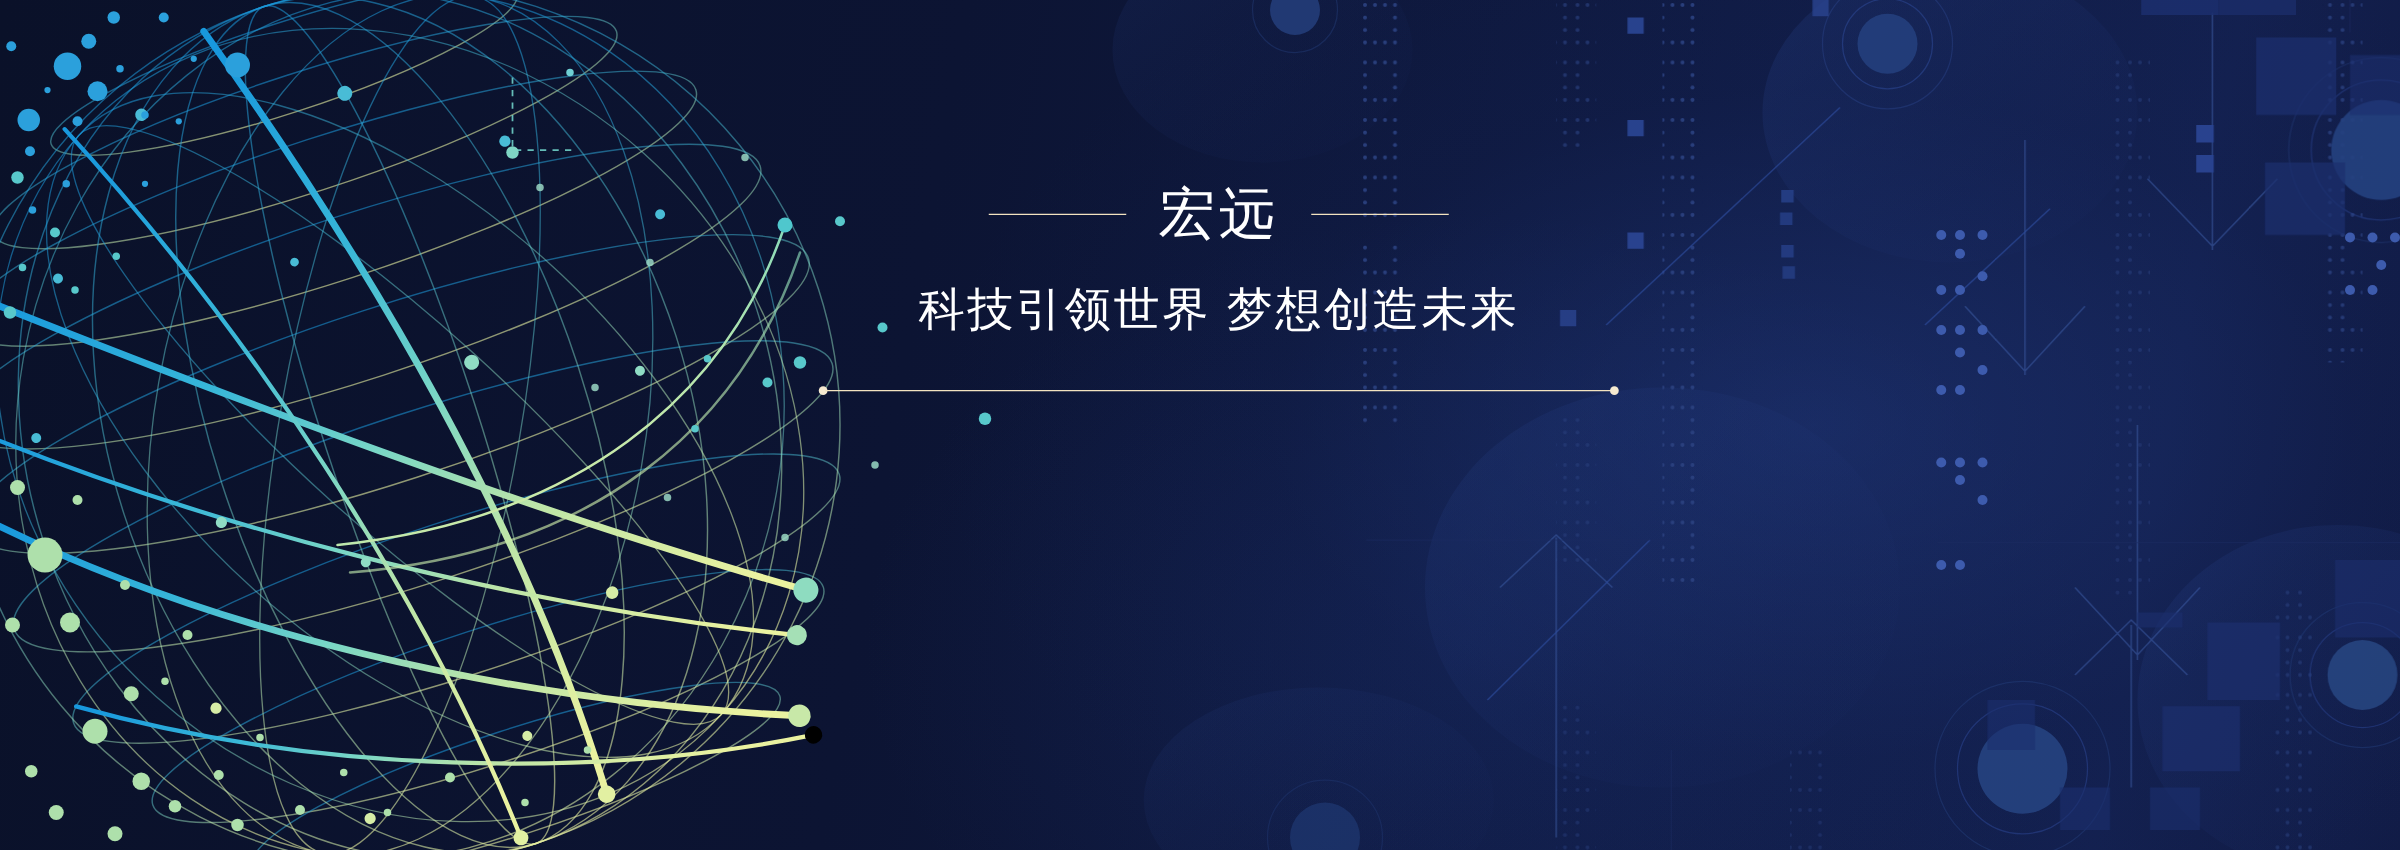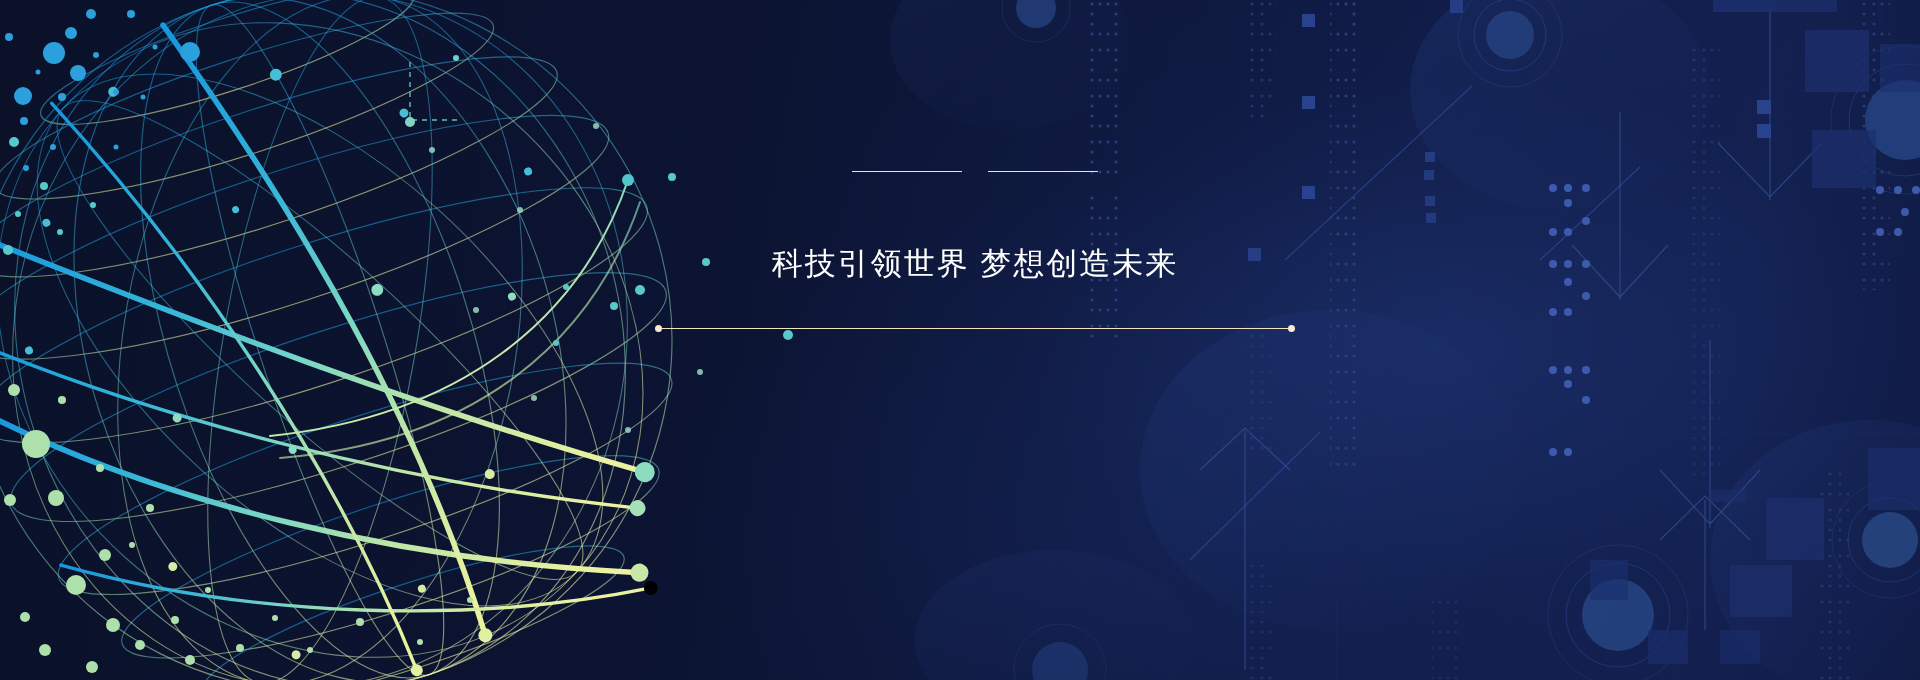--- a/index.html
+++ b/index.html
@@ -56,25 +56,25 @@
   .main-title{
     color:#ffffff;
     font-size:45px;
     line-height:56px;
     letter-spacing:3px;
     font-weight:400;
     white-space:nowrap;
   }
   .sub-title{
     color:#ffffff;
-    font-size:31px;
+    font-size:37px;
     line-height:44px;
     letter-spacing:2px;
     font-weight:400;
-    margin-top:40px;
+    margin-top:24px;
     white-space:nowrap;
   }
   .bottom-rule-wrap{
     position:relative;
     margin-top:38px;
     height:10px;
   }
   .bottom-rule{
     position:absolute;
     left:5px; right:5px; top:4px;
@@ -458,20 +458,21 @@
       <circle cx="628" cy="430" r="3"></circle>
       <circle cx="700" cy="372" r="3"></circle>
       <circle cx="432" cy="150" r="3"></circle>
     </g>
   </svg>
 
   <div class="content">
 
     <div class="title-row">
       <span class="deco-line"></span>
+      <h1 class="main-title">宏远</h1>
       <span class="deco-line"></span>
     </div>
 
     <h2 class="sub-title">科技引领世界  梦想创造未来</h2>
 
     <div class="bottom-rule-wrap">
       <span class="rule-dot l"></span>
       <span class="bottom-rule"></span>
       <span class="rule-dot r"></span>
     </div>

